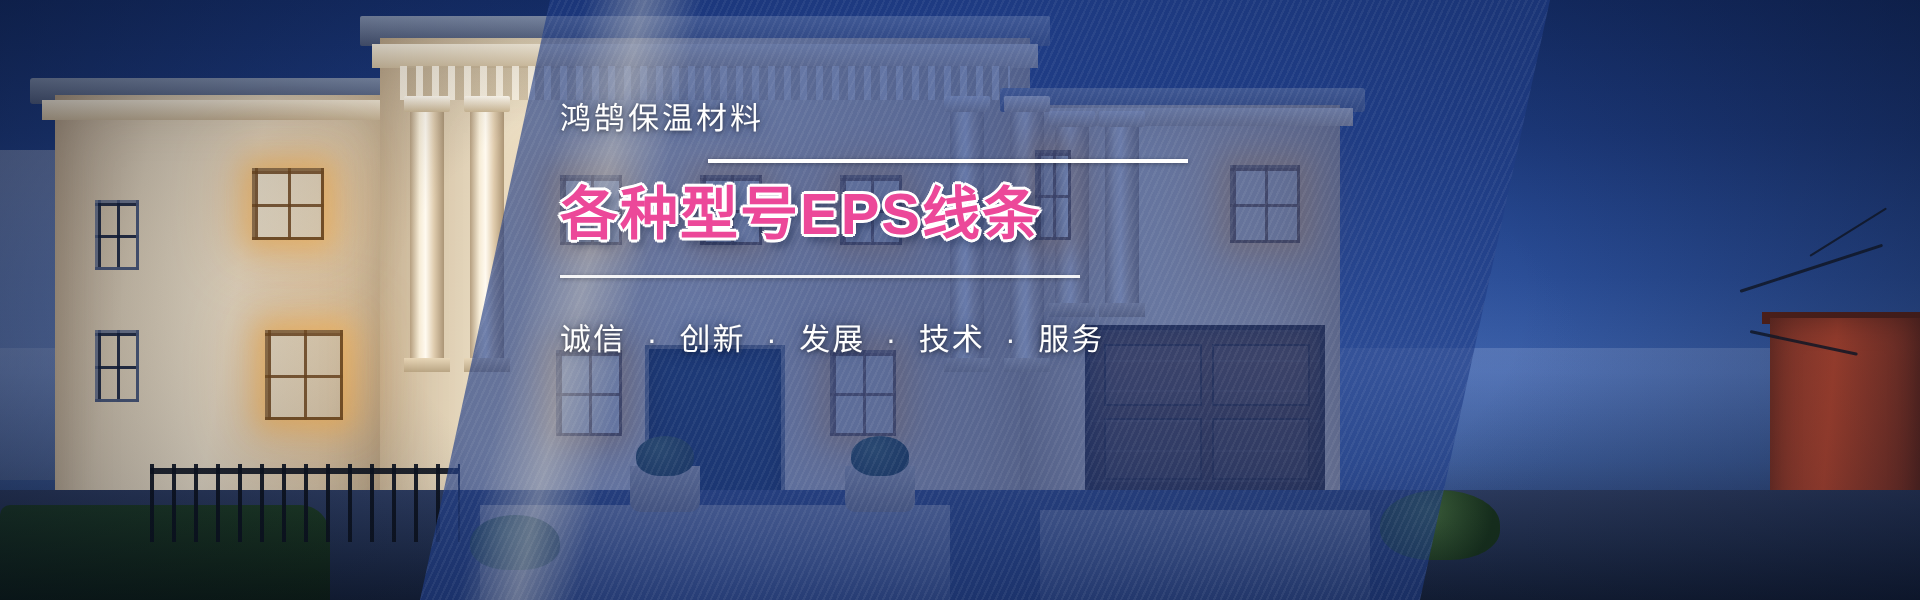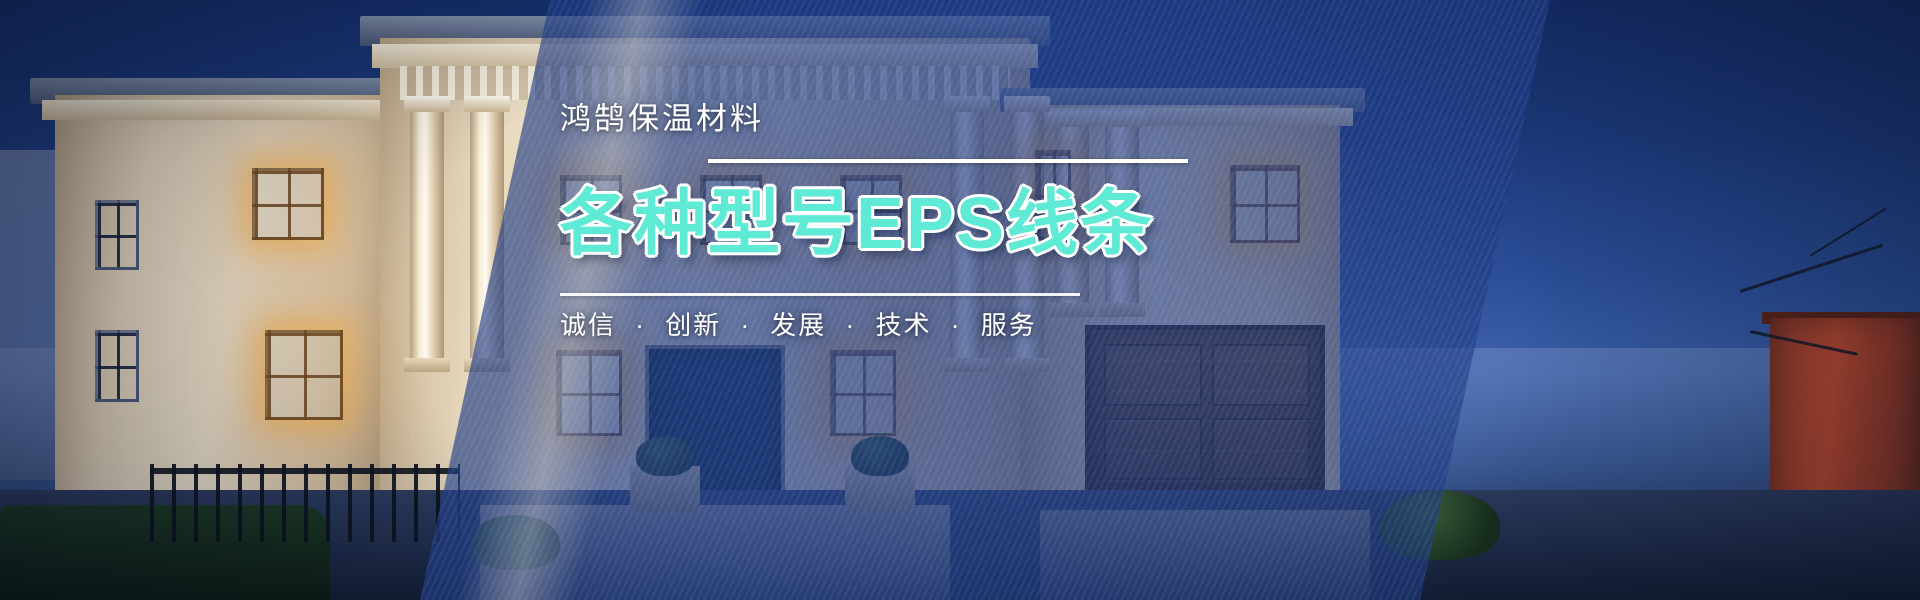--- a/index.html
+++ b/index.html
@@ -236,34 +236,34 @@
   .kicker{
     font-size:31px;letter-spacing:3px;color:#ffffff;font-weight:400;
     text-shadow:0 1px 5px rgba(0,0,0,.55),0 0 18px rgba(20,40,90,.6);
     line-height:1.2;
   }
   .rule{
     height:4px;background:#ffffff;margin:22px 0 14px 148px;width:480px;
     box-shadow:0 1px 4px rgba(0,0,0,.35);
   }
   .headline{
-    font-size:72px;font-weight:bold;letter-spacing:2px;color:#5eead4;
+    font-size:58px;font-weight:bold;letter-spacing:2px;color:#ec4899;
     line-height:1.28;
     text-shadow:
       -2px -2px 0 #ffffff, 2px -2px 0 #ffffff, -2px 2px 0 #ffffff, 2px 2px 0 #ffffff,
       0 -3px 0 #ffffff, 0 3px 0 #ffffff, -3px 0 0 #ffffff, 3px 0 0 #ffffff,
       5px 6px 10px rgba(10,25,60,.55);
   }
   .rule2{
     height:3px;background:rgba(255,255,255,.92);margin:24px 0 0 0;width:520px;
     box-shadow:0 1px 4px rgba(0,0,0,.3);
   }
   .tagline{
-    margin-top:8px;
-    font-size:26px;letter-spacing:2px;color:#ffffff;font-weight:400;
+    margin-top:36px;
+    font-size:31px;letter-spacing:2px;color:#ffffff;font-weight:400;
     text-shadow:0 1px 5px rgba(0,0,0,.55),0 0 16px rgba(20,40,90,.55);
   }
   .tagline .dot{margin:0 10px;opacity:.95;}
 </style>
 </head>
 <body>
 
 <div id="banner">
 
   <div class="photo">

